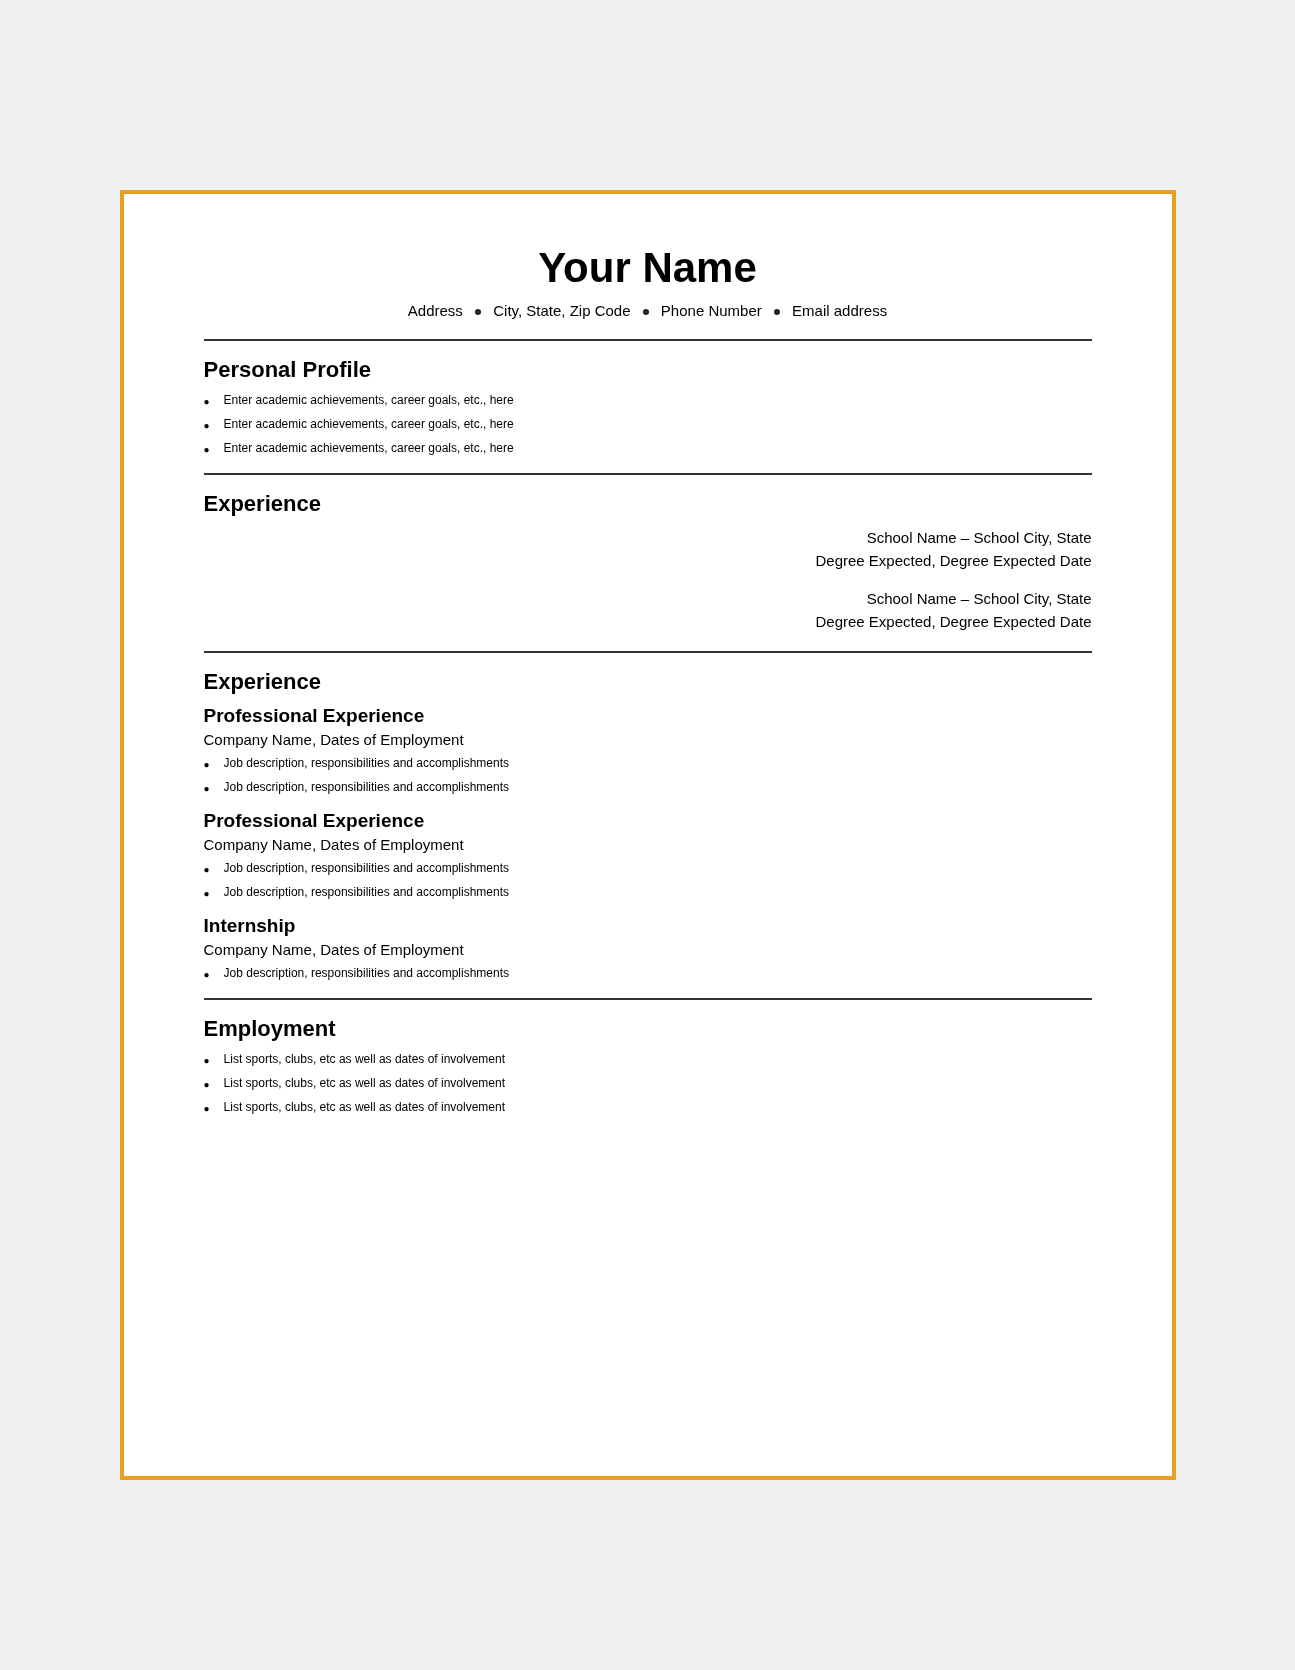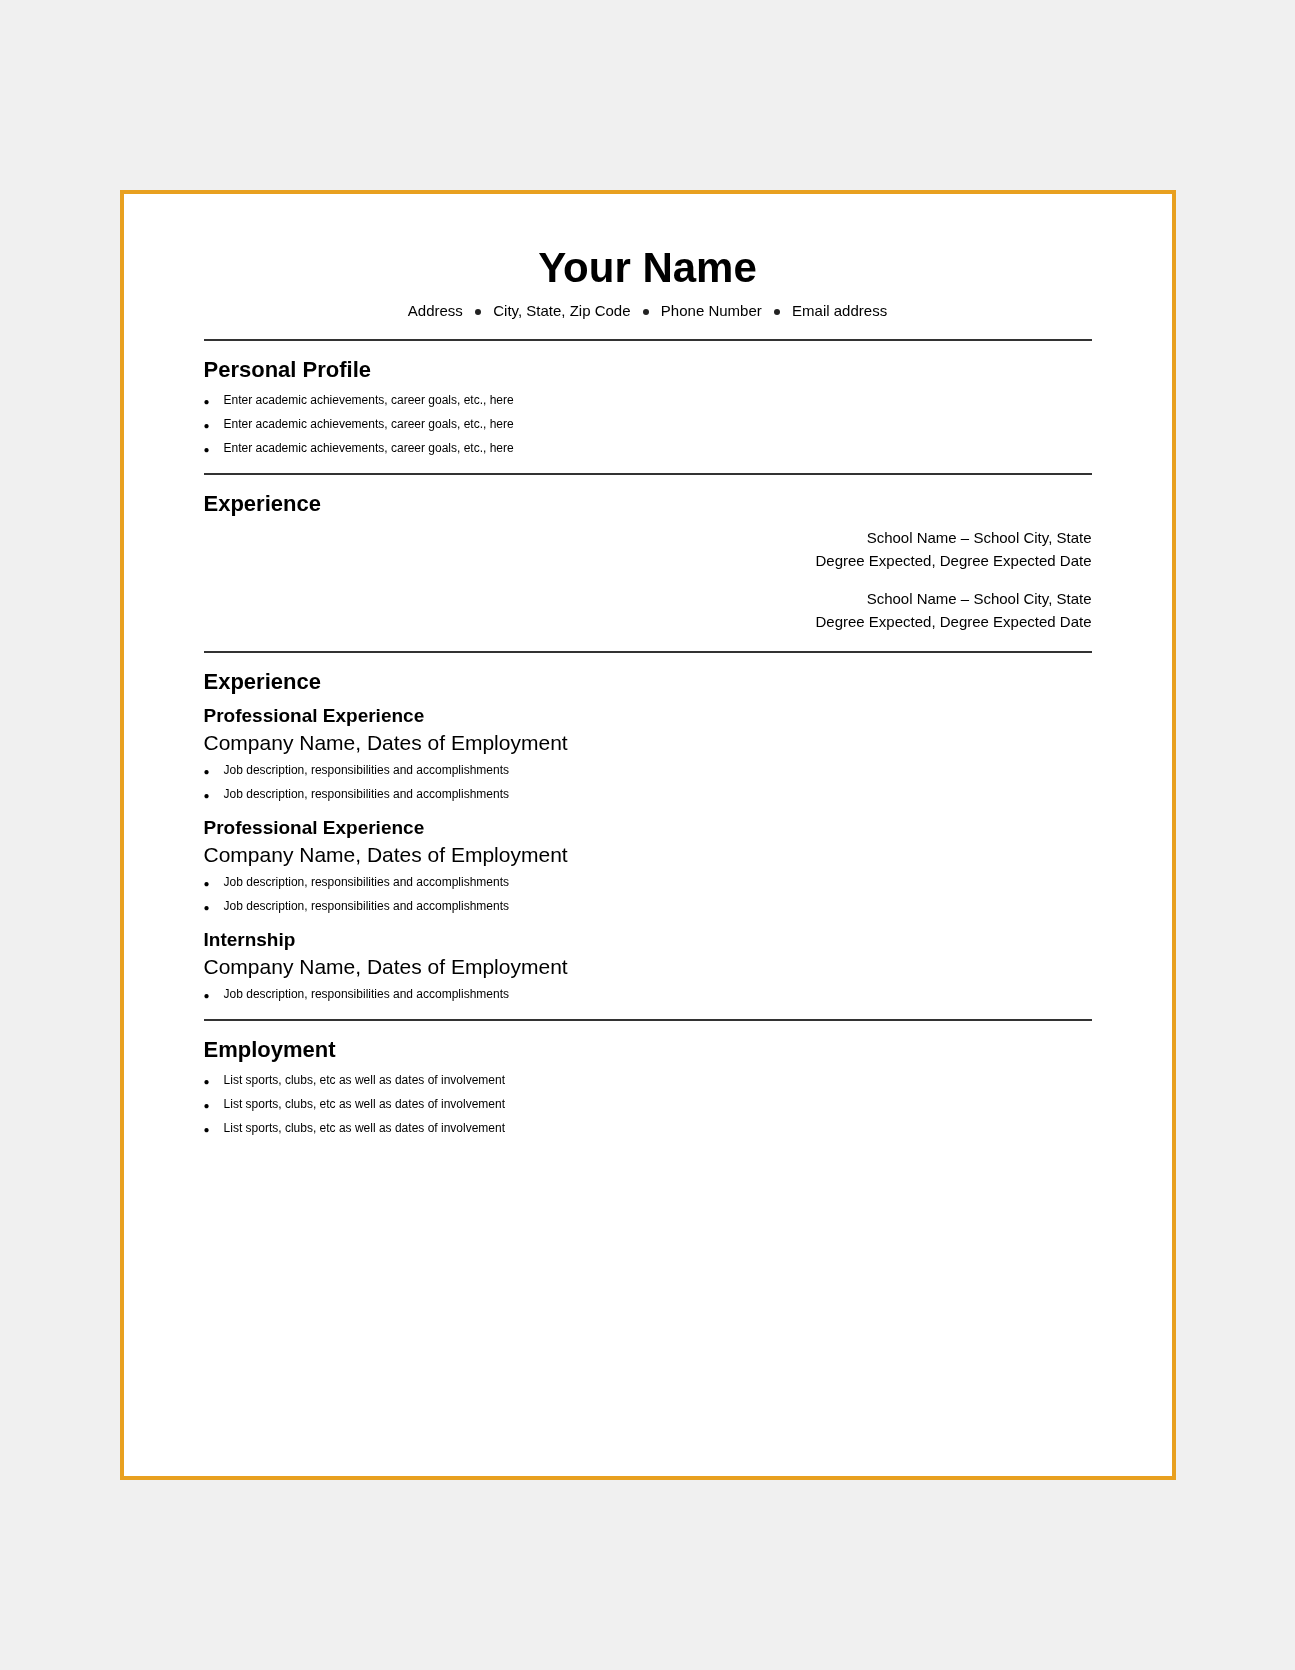--- a/index.html
+++ b/index.html
@@ -89,21 +89,21 @@
       margin-bottom: 16px;
     }
 
     .experience-subsection-title {
       font-weight: bold;
       font-size: 19px;
       margin-bottom: 4px;
     }
 
     .experience-company {
-      font-size: 21px;
+      font-size: 15px;
       margin-bottom: 8px;
     }
 
     .section {
       margin-bottom: 10px;
     }
 
     .dot-separator {
       display: inline-block;
       width: 6px;

